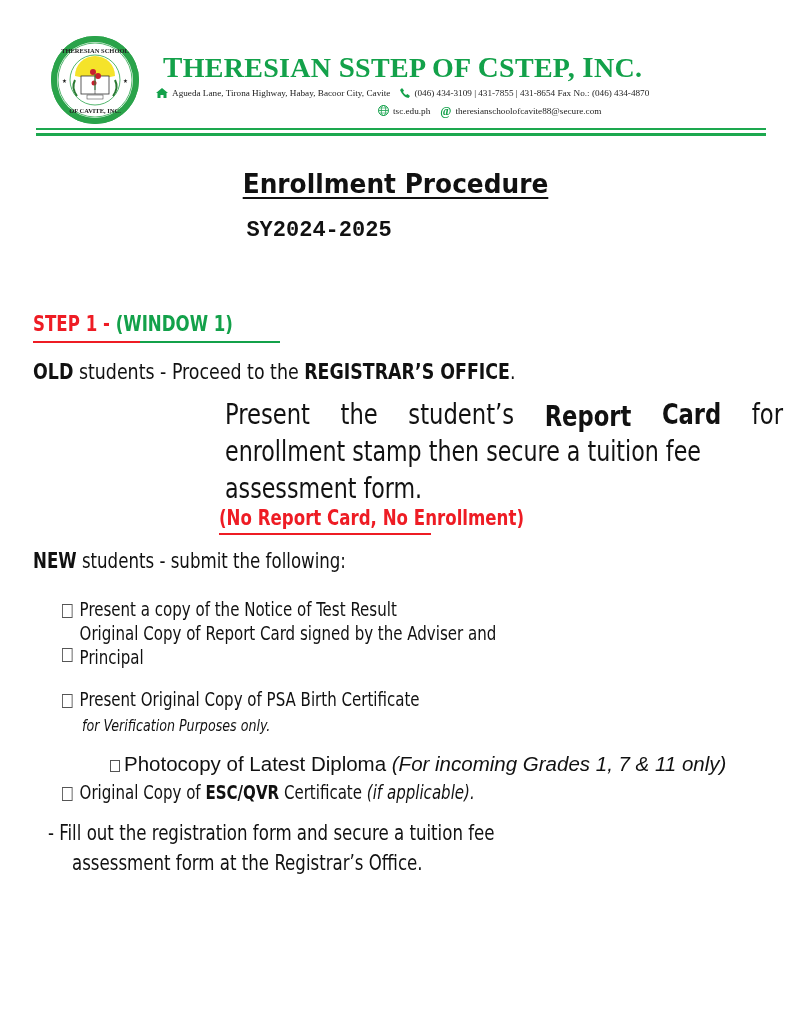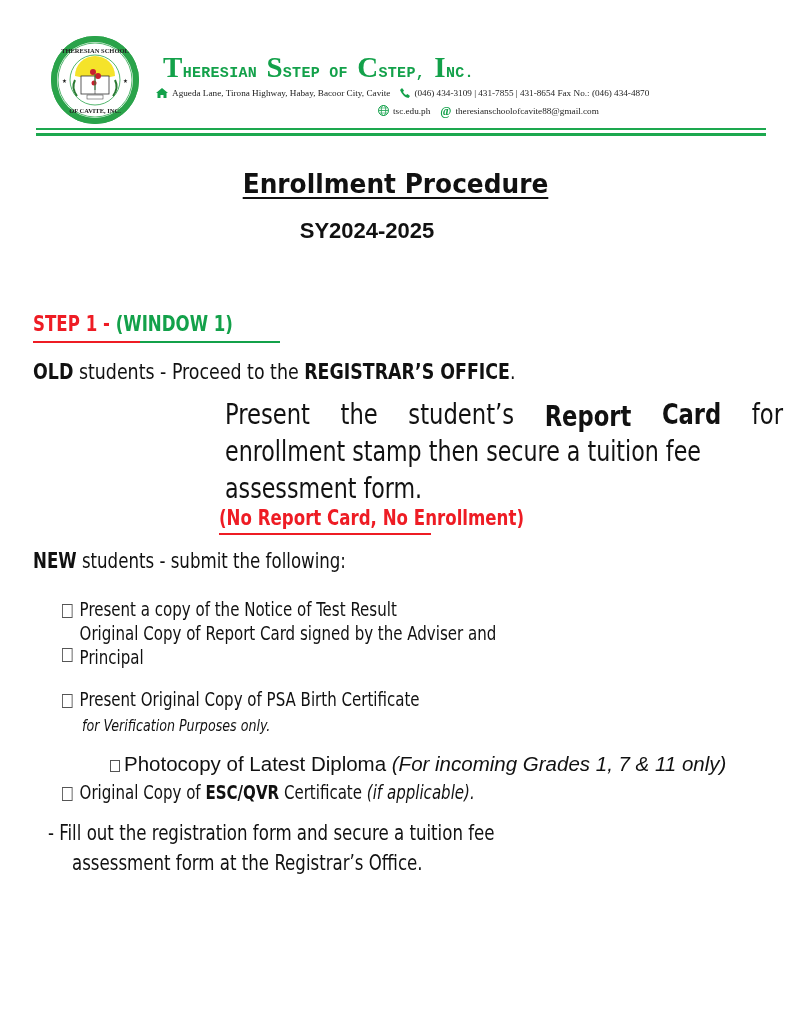--- a/index.html
+++ b/index.html
@@ -3,35 +3,35 @@
   <meta charset="utf-8">
   <style>
     html, body { margin: 0; padding: 0; background: #ffffff; }
     body { width: 791px; height: 1024px; position: relative; overflow: hidden;
       font-family: "DejaVu Sans Condensed", "DejaVu Sans", "Liberation Sans", sans-serif; color: #111; }
 
     
     .logo { position: absolute; left: 45px; top: 35px; width: 100px; height: 90px; }
     .school-name { position: absolute; left: 163px; top: 51px; font-family: "Liberation Serif", serif;
       font-weight: bold; color: #13a14a; font-size: 29px; letter-spacing: 0.3px; white-space: nowrap; }
-    .school-name .sc { font-size: 15px; font-family: Liberation Mono, monospace; }
+    .school-name .sc { font-size: 28px; }
     .contact-line { position: absolute; font-family: Liberation Serif, serif; font-size: 9.2px; color: #222; white-space: nowrap; }
     .contact-line.l1 { left: 156px; top: 88px; }
     .contact-line.l2 { left: 378px; top: 104px; }
     .ic { display: inline-block; vertical-align: middle; margin-right: 4px; }
     .gap { display: inline-block; width: 10px; }
     .rule-thin { position: absolute; left: 36px; top: 128px; width: 730px; height: 1.5px; background: #1da84f; }
     .rule-thick { position: absolute; left: 36px; top: 133px; width: 730px; height: 3px; background: #1da84f; }
 
     
     .title { position: absolute; left: 0; width: 791px; top: 168px; text-align: center; font-size: 27px; font-weight: bold;
       font-family: "DejaVu Sans", sans-serif; transform: scaleX(0.92); }
     .title span { text-decoration: underline; text-decoration-thickness: 2px; text-underline-offset: 4px; }
     .sy { position: absolute; left: 0; width: 638px; top: 218px; text-align: center; font-size: 22px; font-weight: bold;
-      font-family: Liberation Sans, sans-serif; margin-left: 48px; }
+      font-family: Liberation Mono, monospace; }
 
     .cond { transform-origin: left top; transform: scaleX(0.88); white-space: nowrap; }
 
     .step { position: absolute; left: 33px; top: 312px; font-size: 21px; font-weight: bold; }
     .step .red { color: #ee1c24; }
     .step .green { color: #13a14a; }
     .step-underline { position: absolute; top: 341px; height: 2px; }
     .su-red { left: 33px; width: 107px; background: #ee1c24; }
     .su-green { left: 140px; width: 140px; background: #13a14a; }
 
@@ -110,21 +110,21 @@
 
 <div class="contact-line l2">
   <span class="ic">
     <svg width="11" height="11" viewBox="0 0 11 11">
         <circle cx="5.5" cy="5.5" r="5" fill="none" stroke="#13a14a" stroke-width="1"></circle>
         <ellipse cx="5.5" cy="5.5" rx="2.2" ry="5" fill="none" stroke="#13a14a" stroke-width="0.8"></ellipse>
         <line x1="0.5" y1="5.5" x2="10.5" y2="5.5" stroke="#13a14a" stroke-width="0.8"></line>
         <line x1="1.5" y1="3" x2="9.5" y2="3" stroke="#13a14a" stroke-width="0.6"></line>
         <line x1="1.5" y1="8" x2="9.5" y2="8" stroke="#13a14a" stroke-width="0.6"></line>
       </svg>
-  </span><span>tsc.edu.ph</span><span class="gap"></span><span class="ic" style="color:#13a14a;font-weight:bold;font-size:12px;">@</span><span>theresianschoolofcavite88@gmail.com</span>
+  </span><span>tsc.edu.ph</span><span class="gap"></span><span class="ic" style="color:#13a14a;font-weight:bold;font-size:12px;">@</span><span>theresianschoolofcavite88@secure.com</span>
 </div>
 
 <div class="rule-thin"></div>
 <div class="rule-thick"></div>
 
 <div class="title"><span>Enrollment Procedure</span></div>
 <div class="sy">SY2024-2025</div>
 
 <div class="step cond">
   <span class="red">STEP 1 - </span><span class="green">(WINDOW 1)</span>

